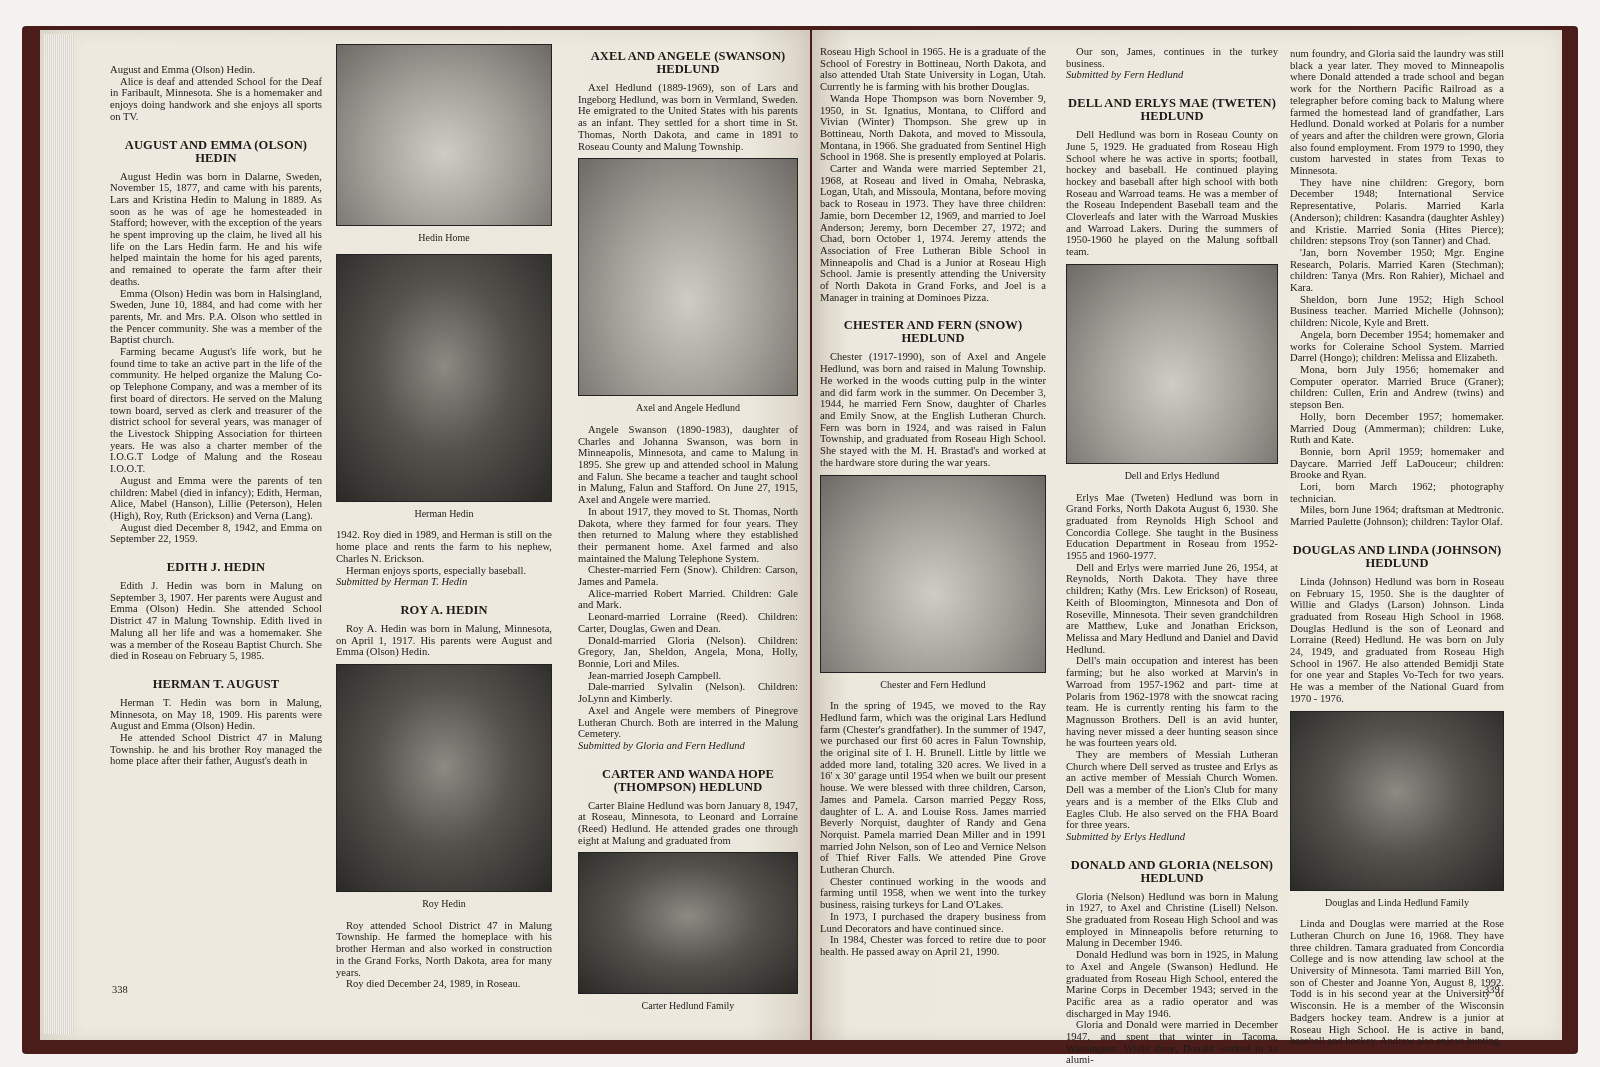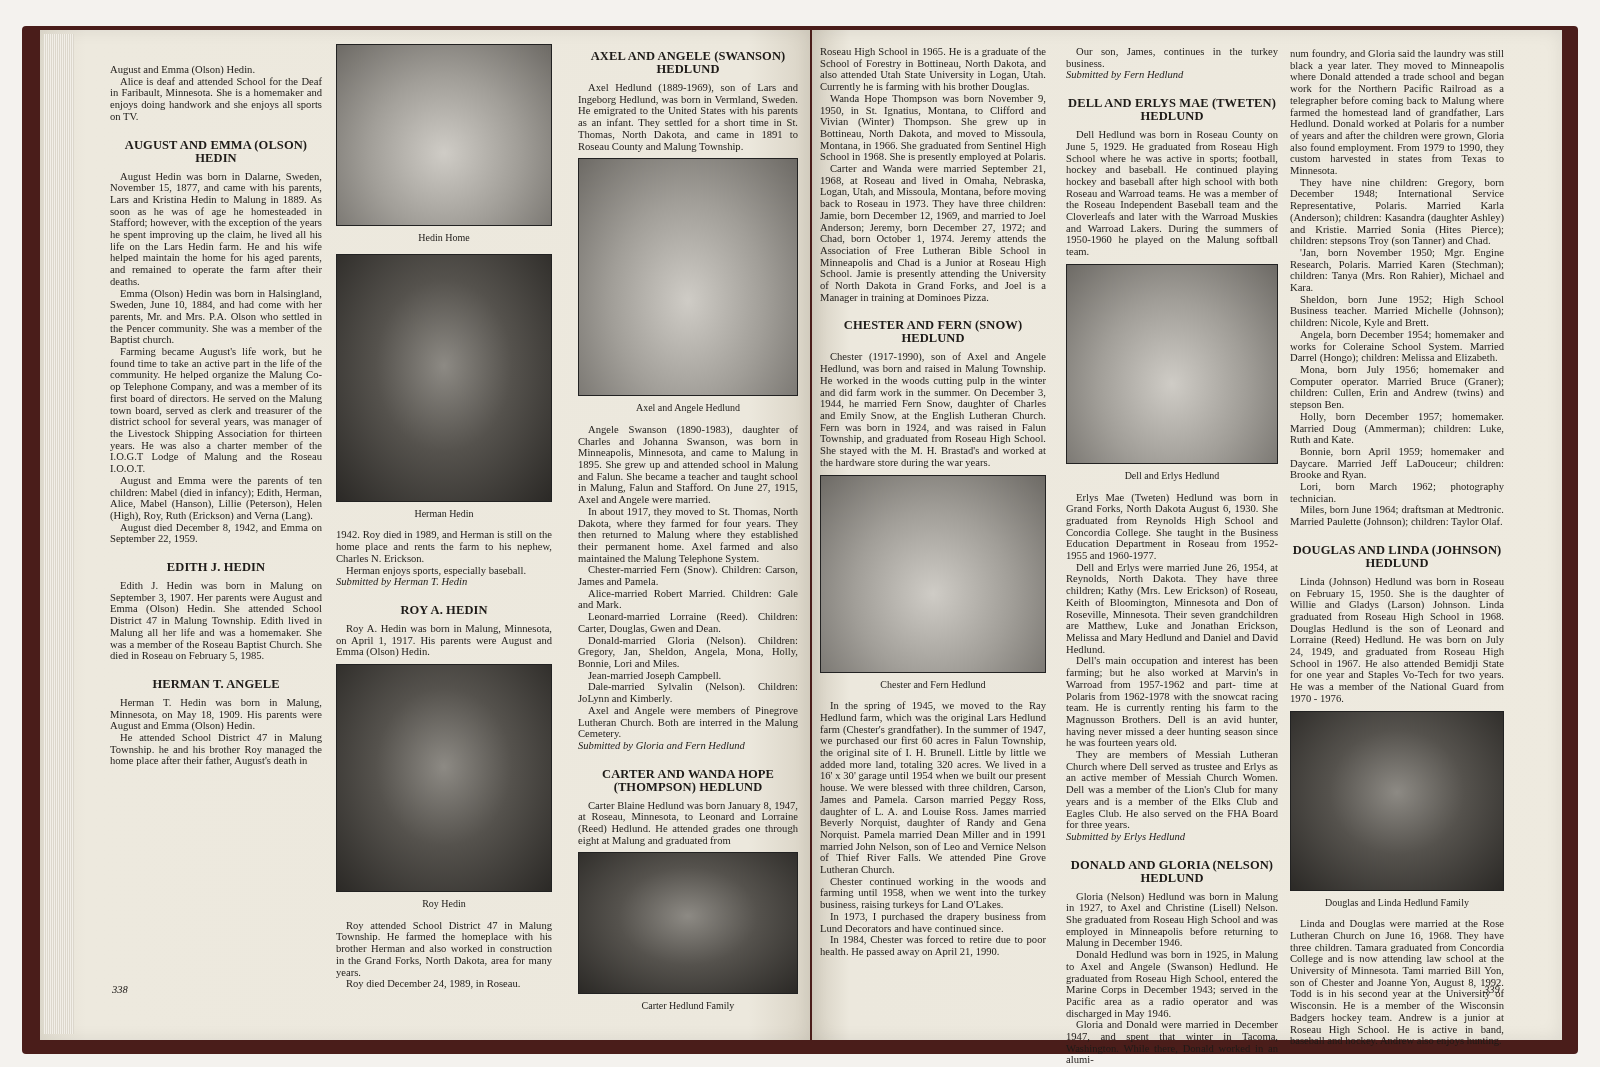--- a/index.html
+++ b/index.html
@@ -11,42 +11,42 @@
   .edge{position:absolute;left:44px;top:34px;width:30px;height:1000px;background:repeating-linear-gradient(to right,#f2efe8 0 1px,#dcd7cc 1px 2px);}
   .col{position:absolute;font-size:10.6px;line-height:11.7px;text-align:justify;}
   .col p{margin:0;text-indent:10px;}
   .col p.noind{text-indent:0;}
   .col p.sub{font-style:italic;text-indent:0;}
   .col h3{margin:16px 0 6px;font-size:12.5px;line-height:13px;text-align:center;font-weight:bold;letter-spacing:.1px;}
   .photo{background:#3c3935;border:1px solid #222;margin-top:6px;position:relative;overflow:hidden;}
   .photo .shade{position:absolute;inset:0;background:radial-gradient(ellipse at 50% 45%,#8d8a84 0%,#55524d 45%,#2b2926 100%);}
   .photo.light .shade{background:radial-gradient(ellipse at 50% 60%,#cfccc6 0%,#a19e98 50%,#6d6a65 100%);}
   .cap{text-align:center;font-size:10px;margin:6px 0 10px;}
-  .pagenum{position:absolute;font-size:10.5px;font-style:italic;}
+  .pagenum{position:absolute;font-size:10.5px;}
 </style>
 </head>
 <body>
 
 <div class="cover"></div>
 <div class="page left"></div>
 <div class="edge"></div>
 <div class="page right"></div>
 
 <div class="col" id="col1" style="left:110px;top:64px;width:212px;">
     <p class="noind">August and Emma (Olson) Hedin.</p>
     <p>Alice is deaf and attended School for the Deaf in Faribault, Minnesota. She is a homemaker and enjoys doing handwork and she enjoys all sports on TV.</p>
     <h3>AUGUST AND EMMA (OLSON) HEDIN</h3>
     <p>August Hedin was born in Dalarne, Sweden, November 15, 1877, and came with his parents, Lars and Kristina Hedin to Malung in 1889. As soon as he was of age he homesteaded in Stafford; however, with the exception of the years he spent improving up the claim, he lived all his life on the Lars Hedin farm. He and his wife helped maintain the home for his aged parents, and remained to operate the farm after their deaths.</p>
     <p>Emma (Olson) Hedin was born in Halsingland, Sweden, June 10, 1884, and had come with her parents, Mr. and Mrs. P.A. Olson who settled in the Pencer community. She was a member of the Baptist church.</p>
     <p>Farming became August's life work, but he found time to take an active part in the life of the community. He helped organize the Malung Co-op Telephone Company, and was a member of its first board of directors. He served on the Malung town board, served as clerk and treasurer of the district school for several years, was manager of the Livestock Shipping Association for thirteen years. He was also a charter member of the I.O.G.T Lodge of Malung and the Roseau I.O.O.T.</p>
     <p>August and Emma were the parents of ten children: Mabel (died in infancy); Edith, Herman, Alice, Mabel (Hanson), Lillie (Peterson), Helen (High), Roy, Ruth (Erickson) and Verna (Lang).</p>
     <p>August died December 8, 1942, and Emma on September 22, 1959.</p>
     <h3>EDITH J. HEDIN</h3>
     <p>Edith J. Hedin was born in Malung on September 3, 1907. Her parents were August and Emma (Olson) Hedin. She attended School District 47 in Malung Township. Edith lived in Malung all her life and was a homemaker. She was a member of the Roseau Baptist Church. She died in Roseau on February 5, 1985.</p>
-    <h3>HERMAN T. ANGELE</h3>
+    <h3>HERMAN T. AUGUST</h3>
     <p>Herman T. Hedin was born in Malung, Minnesota, on May 18, 1909. His parents were August and Emma (Olson) Hedin.</p>
     <p>He attended School District 47 in Malung Township. he and his brother Roy managed the home place after their father, August's death in</p>
   </div>
 <div class="col" id="col2" style="left:336px;top:38px;width:216px;font-family:Liberation Serif, serif;">
     <div>
       <div class="photo light" style="height: 180px;">
         <div class="shade"></div>
       </div>
       <div class="cap">Hedin Home</div>
     </div>

